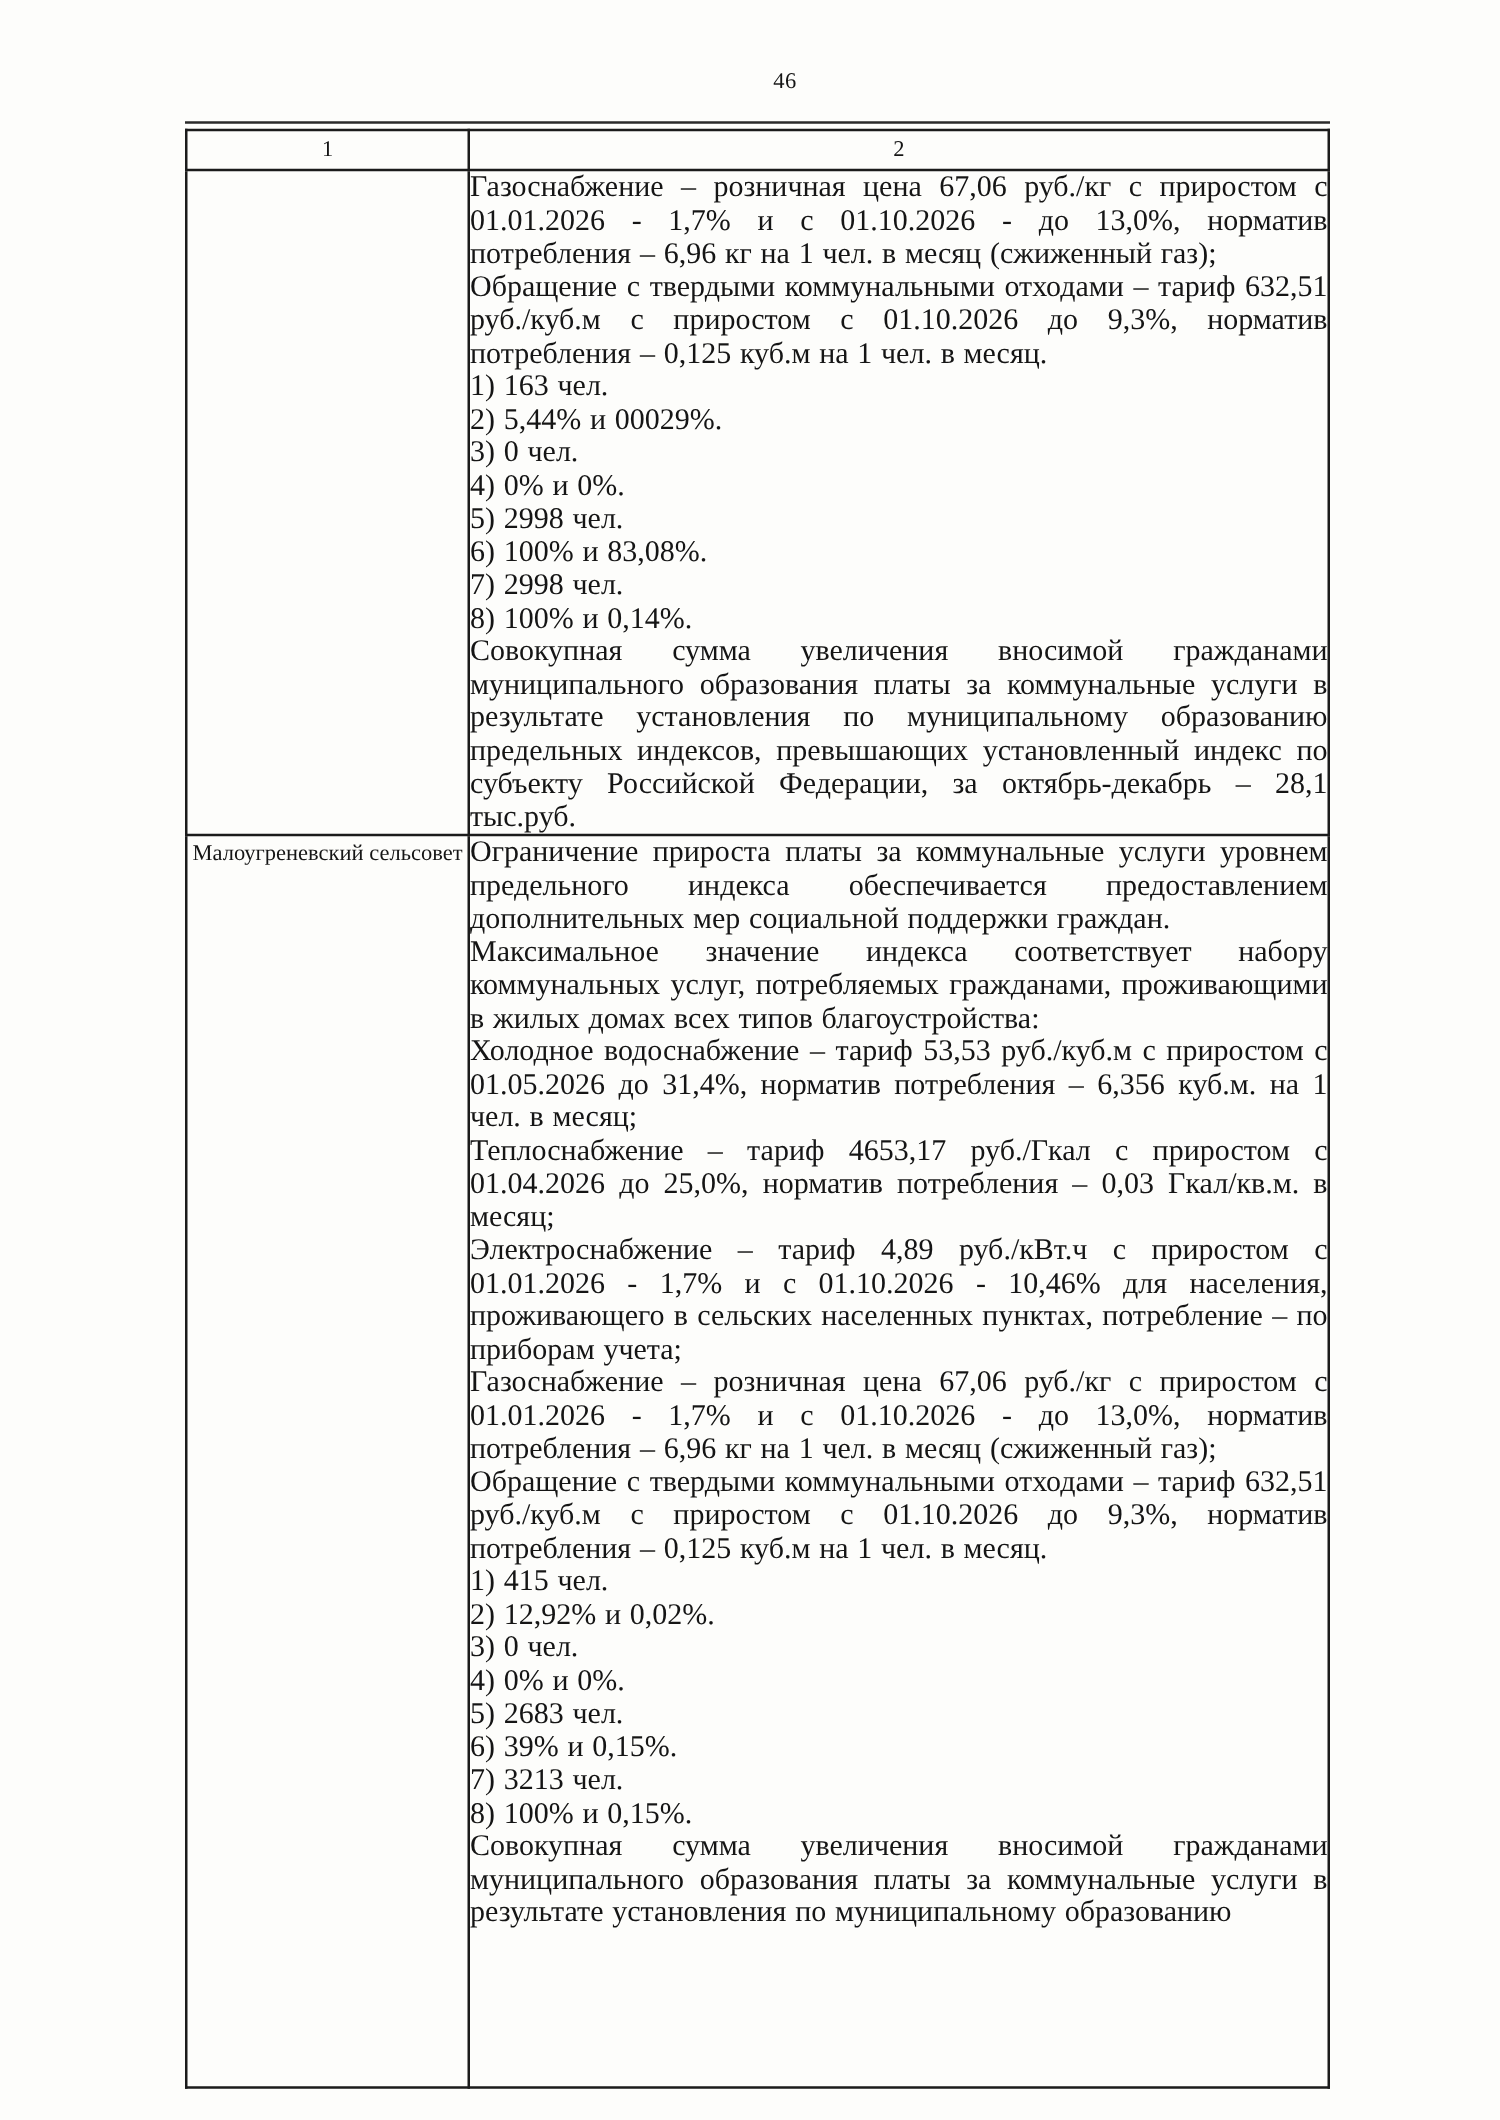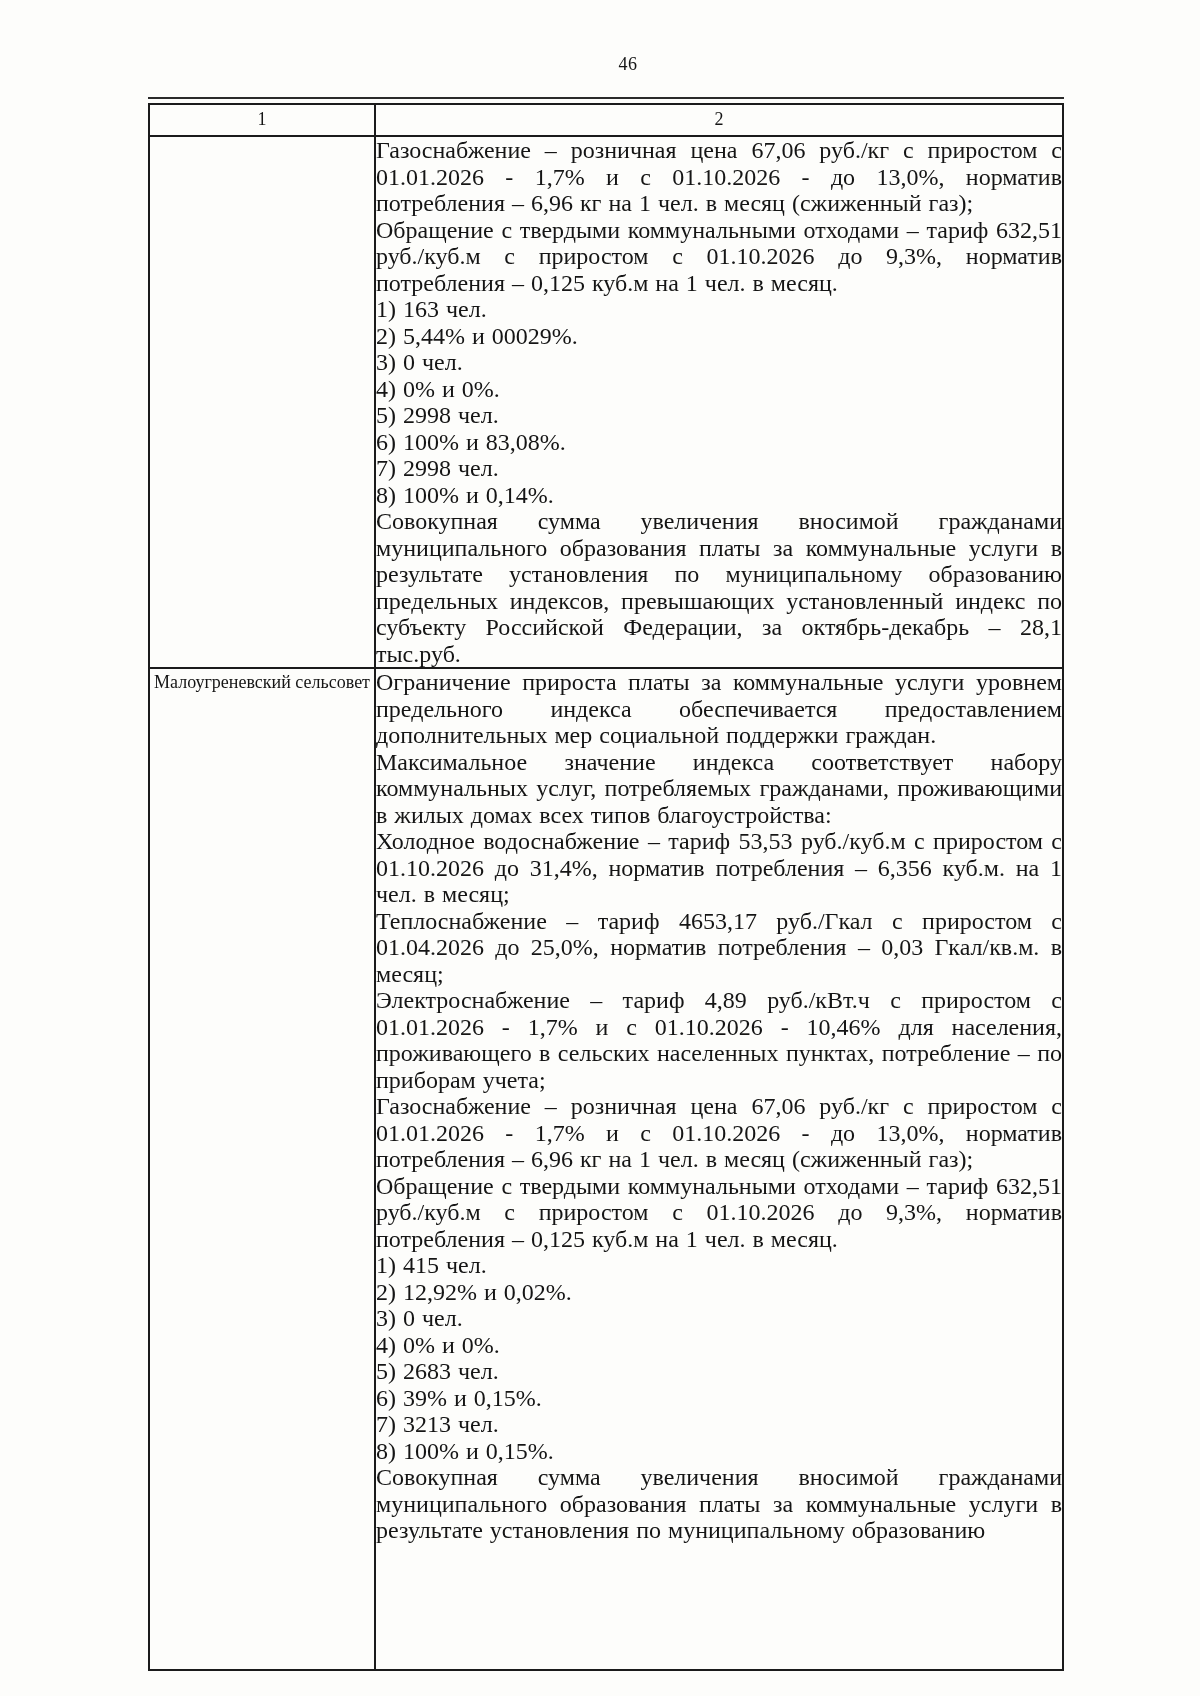--- a/index.html
+++ b/index.html
@@ -110,21 +110,21 @@
             <p class="para">7) 2998 чел.</p>
             <p class="para">8) 100% и 0,14%.</p>
             <p class="para">Совокупная сумма увеличения вносимой гражданами муниципального образования платы за коммунальные услуги в результате установления по муниципальному образованию предельных индексов, превышающих установленный индекс по субъекту Российской Федерации, за октябрь-декабрь – 28,1 тыс.руб.</p>
           </td>
       </tr>
       <tr class="row-municipality">
         <td class="cell-municipality">Малоугреневский сельсовет</td>
         <td class="cell-content">
             <p class="para">Ограничение прироста платы за коммунальные услуги уровнем предельного индекса обеспечивается предоставлением дополнительных мер социальной поддержки граждан.</p>
             <p class="para">Максимальное значение индекса соответствует набору коммунальных услуг, потребляемых гражданами, проживающими в жилых домах всех типов благоустройства:</p>
-            <p class="para">Холодное водоснабжение – тариф 53,53 руб./куб.м с приростом с 01.10.2026 до 31,4%, норматив потребления – 6,356 куб.м. на 1 чел. в месяц;</p>
+            <p class="para">Холодное водоснабжение – тариф 53,53 руб./куб.м с приростом с 01.05.2026 до 31,4%, норматив потребления – 6,356 куб.м. на 1 чел. в месяц;</p>
             <p class="para">Теплоснабжение – тариф 4653,17 руб./Гкал с приростом с 01.04.2026 до 25,0%, норматив потребления – 0,03 Гкал/кв.м. в месяц;</p>
             <p class="para">Электроснабжение – тариф 4,89 руб./кВт.ч с приростом с 01.01.2026 - 1,7% и с 01.10.2026 - 10,46% для населения, проживающего в сельских населенных пунктах, потребление – по приборам учета;</p>
             <p class="para">Газоснабжение – розничная цена 67,06 руб./кг с приростом с 01.01.2026 - 1,7% и с 01.10.2026 - до 13,0%, норматив потребления – 6,96 кг на 1 чел. в месяц (сжиженный газ);</p>
             <p class="para">Обращение с твердыми коммунальными отходами – тариф 632,51 руб./куб.м с приростом с 01.10.2026 до 9,3%, норматив потребления – 0,125 куб.м на 1 чел. в месяц.</p>
             <p class="para">1) 415 чел.</p>
             <p class="para">2) 12,92% и 0,02%.</p>
             <p class="para">3) 0 чел.</p>
             <p class="para">4) 0% и 0%.</p>
             <p class="para">5) 2683 чел.</p>
             <p class="para">6) 39% и 0,15%.</p>

